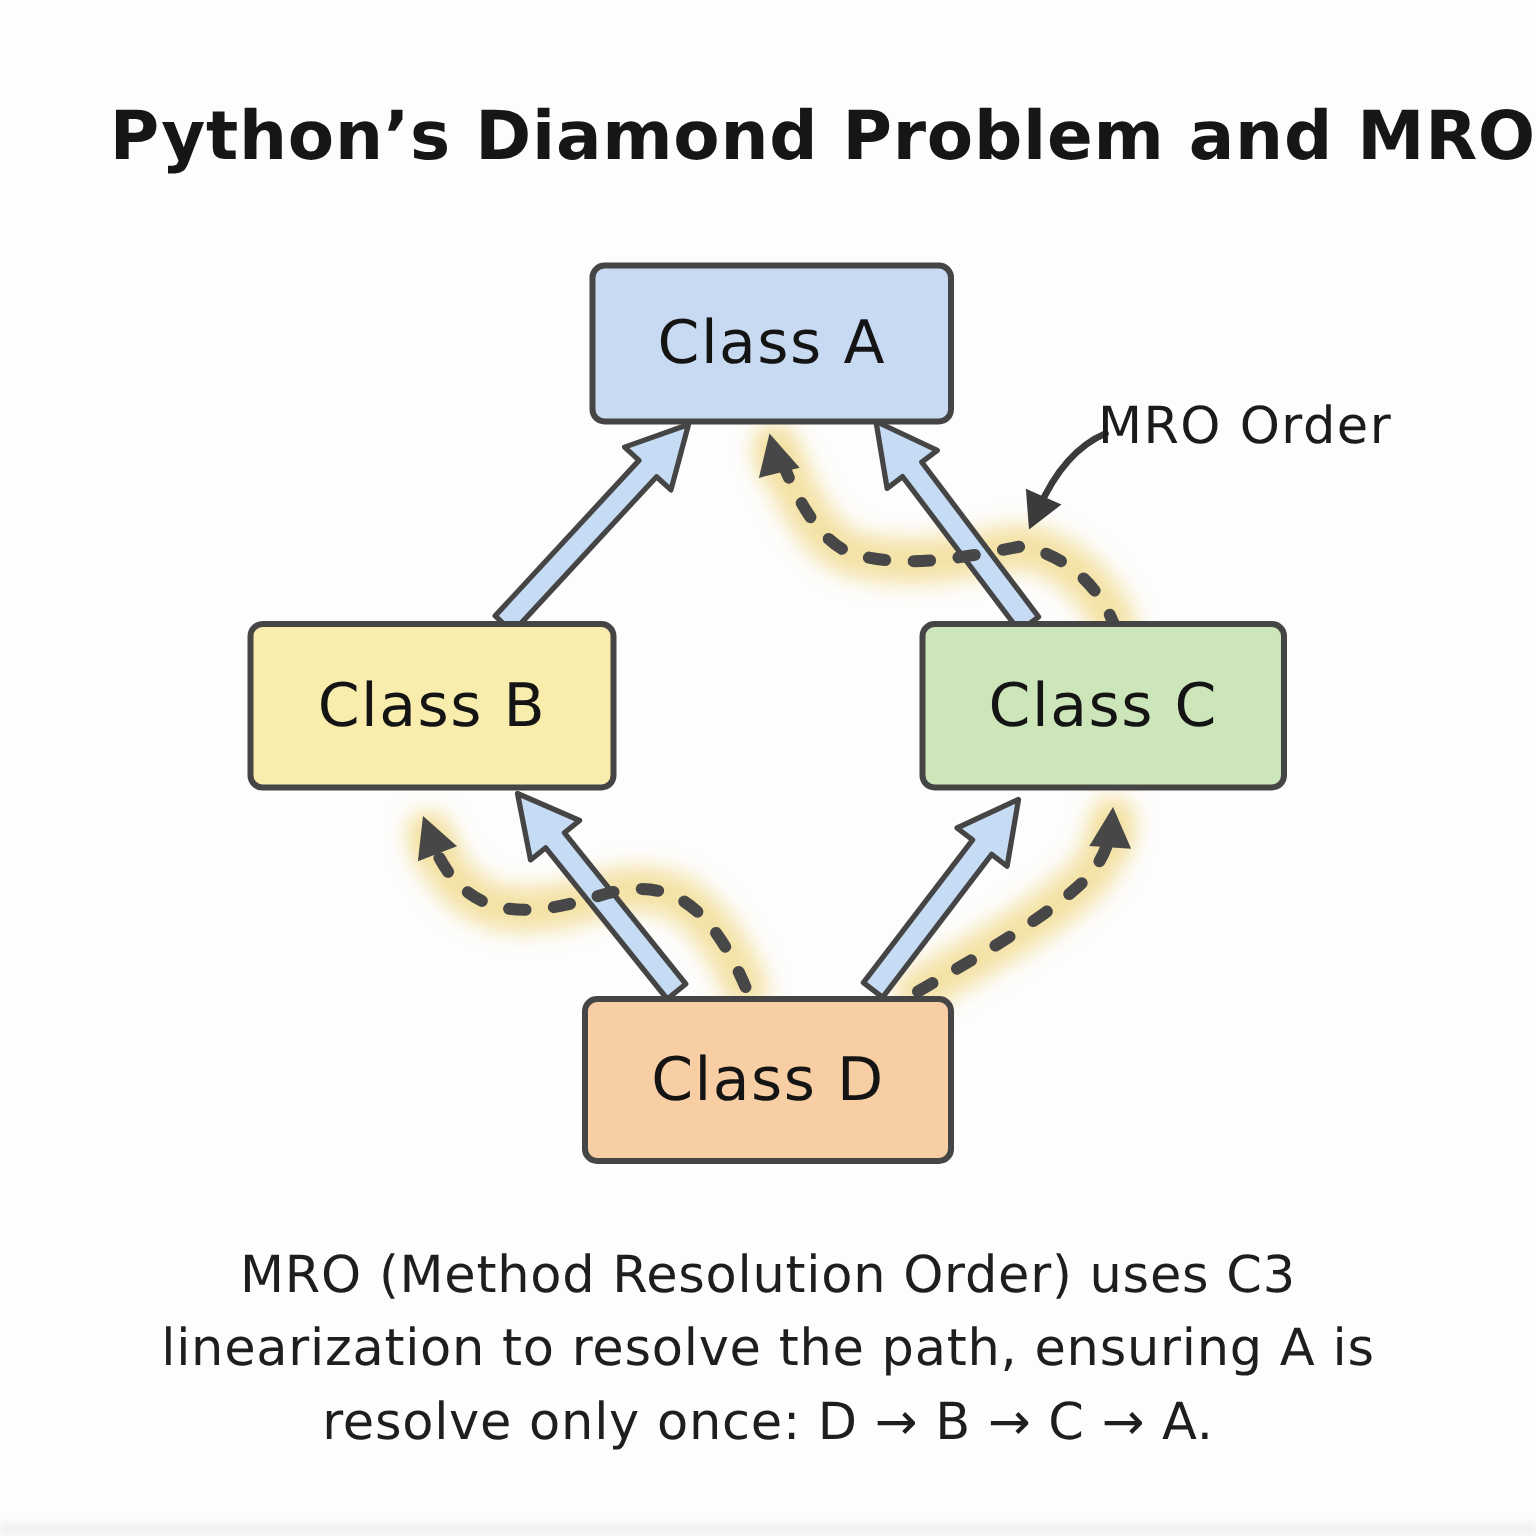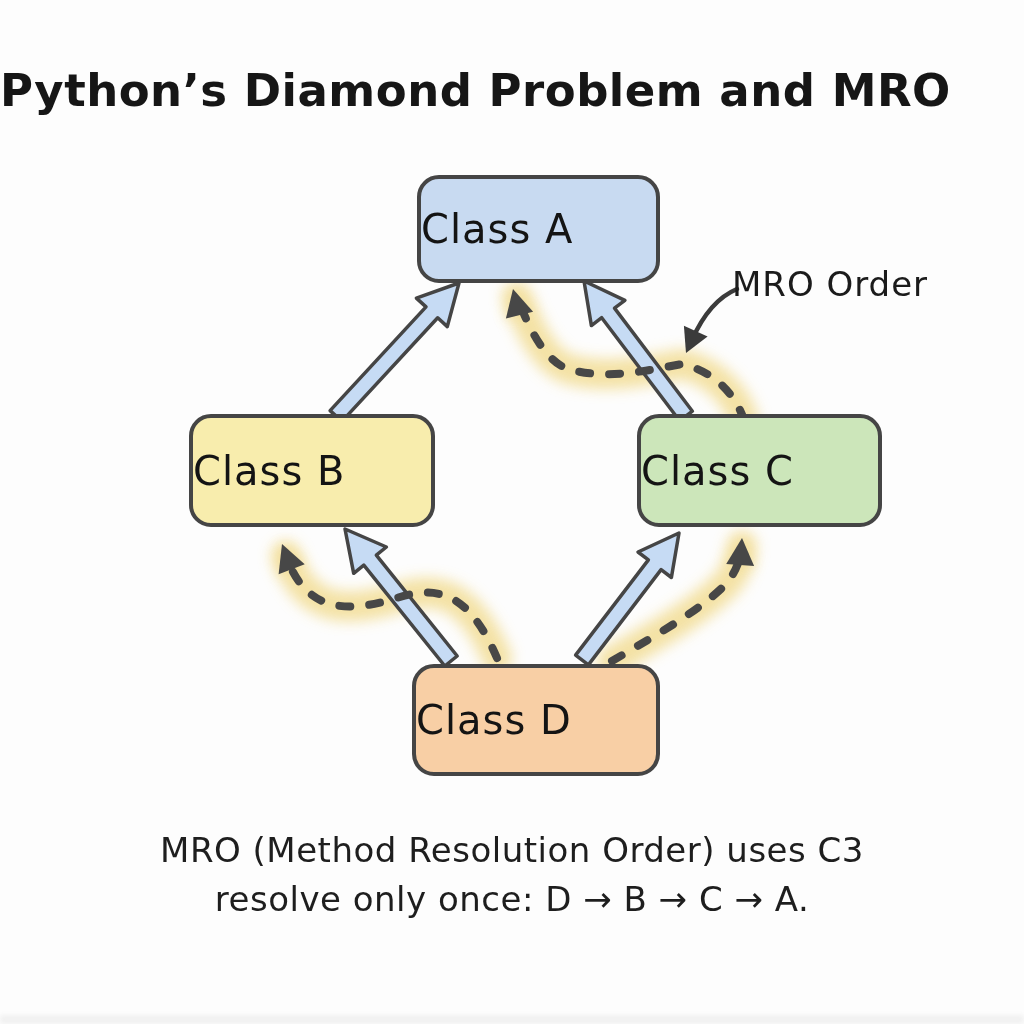--- a/index.html
+++ b/index.html
@@ -13,42 +13,41 @@
     height: 1024px;
     background: #fdfdfd;
     overflow: hidden;
     font-family: "DejaVu Sans", "Liberation Sans", sans-serif;
   }
   .diagram-title {
     position: absolute;
     top: 64px;
     left: 0;
     width: 100%;
-    text-align: left;
+    text-align: right;
     font-size: 45px;
     font-weight: bold;
     letter-spacing: 0.5px;
     color: #161616;
   }
   #diagram-svg {
     position: absolute;
     left: 0;
     top: 0;
     width: 1024px;
     height: 1024px;
   }
   .node-box {
     position: absolute;
     box-sizing: border-box;
     border: 4px solid #454545;
-    border-radius: 22px;
+    border-radius: 10px;
     display: flex;
     align-items: center;
-    justify-content: flex-start;
-    margin-left: 24px;
+    justify-content: center;
   }
   .node-label {
     font-size: 40px;
     color: #141414;
     letter-spacing: 1px;
   }
   .mro-path-label {
     position: absolute;
     font-size: 34px;
     color: #1b1b1b;
@@ -129,18 +128,19 @@
     <span class="node-label">Class B</span>
   </div>
   <div class="node-box" style="left: 388px; top: 664px; width: 248px; height: 112px; background: rgb(248, 207, 165); border-color: rgb(69, 69, 69);">
     <span class="node-label">Class D</span>
   </div>
 
   <div class="mro-path-label" id="mro-label" style="left: 830px; top: 284px;">MRO Order</div>
 
   <div class="caption">
     <div>MRO (Method Resolution Order) uses C3</div>
+    <div>linearization to resolve the path, ensuring A is</div>
     <div>resolve only once: D → B → C → A.</div>
   </div>
 
   <div class="bottom-artifact-strip"></div>
 
 </div>
 
 </body></html>

